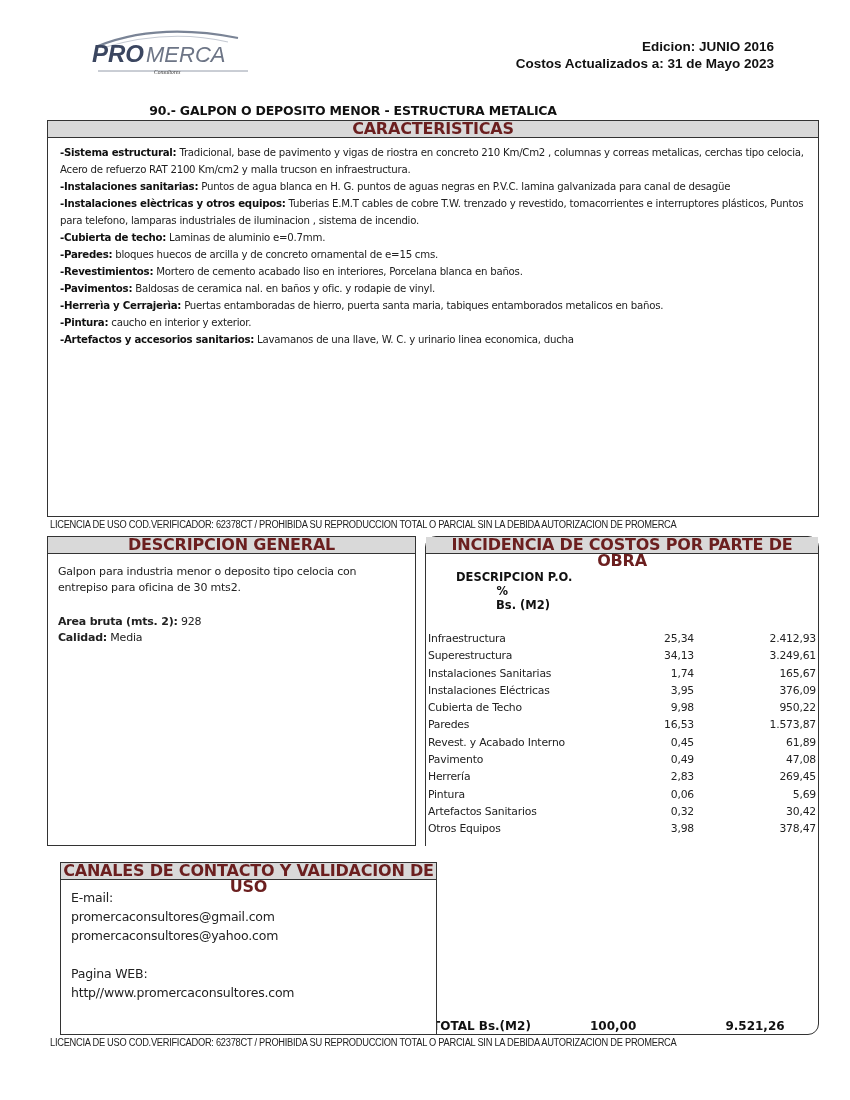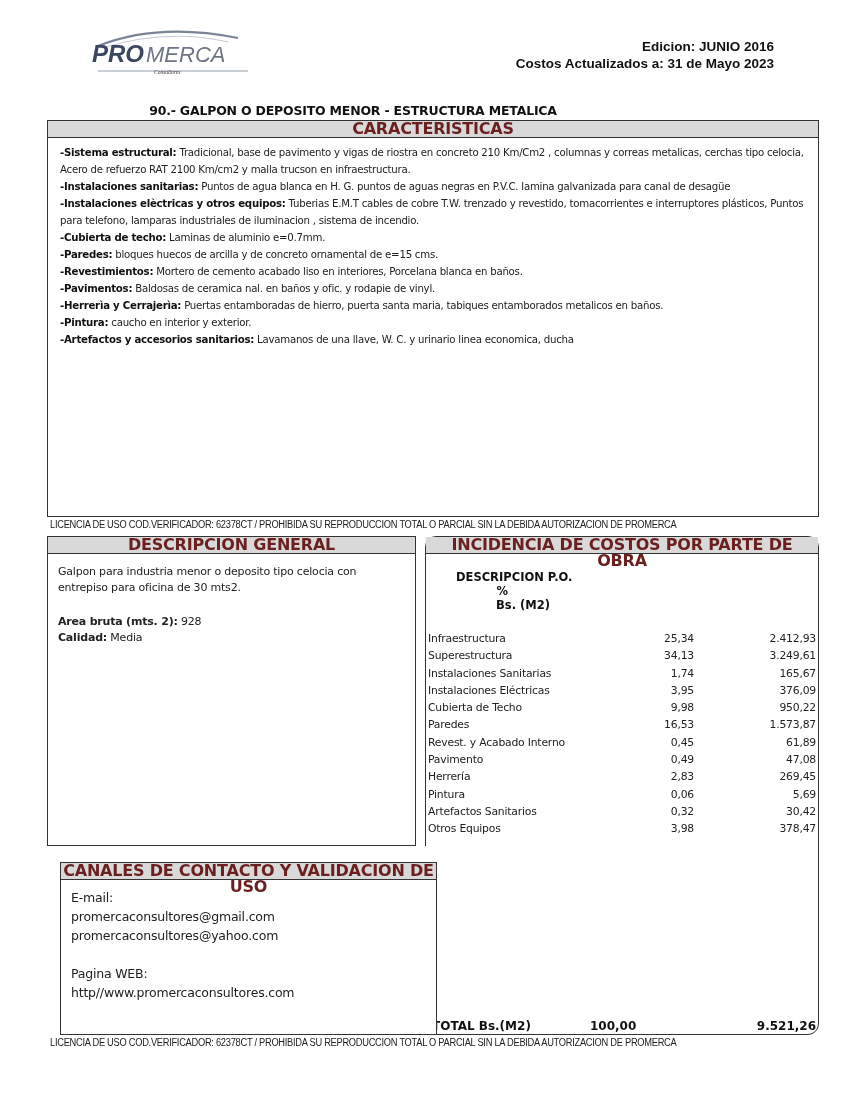--- a/index.html
+++ b/index.html
@@ -37,21 +37,21 @@
   .inc-head .c2 { width: 80px; text-align: right; }
   .inc-head .c3 { width: 122px; text-align: right; }
   .inc-rows { margin-top: 18px; }
   .row { display: flex; height: 17.3px; line-height: 17.3px; font-family: "DejaVu Sans", sans-serif; font-size: 10.8px; color: #222; padding: 0 2px; letter-spacing: -0.2px; }
   .row .c1 { flex: 1; }
   .row .c2 { width: 80px; text-align: right; }
   .row .c3 { width: 122px; text-align: right; }
   .inc-total { position: absolute; left: 0; right: 0; bottom: 1px; display: flex; font-family: "DejaVu Sans", sans-serif; font-weight: bold; font-size: 12px; color: #111; padding: 0 2px 0 6px; gap: 24px; }
   .inc-total .c1 { flex: 1; }
   .inc-total .c2 { width: 80px; text-align: left; }
-  .inc-total .c3 { width: 122px; text-align: right; }
+  .inc-total .c3 { width: 122px; text-align: center; }
 
   
   .gap-cover { position: absolute; left: 423px; top: 846px; width: 6px; height: 16px; background: #fff; }
 
   
   .canales { left: 47px; top: 862px; width: 377px; height: 173px; margin-left: 13px; }
   .canales-body { padding: 8px 10px; font-family: "DejaVu Sans", sans-serif; font-size: 12.5px; line-height: 19px; color: #222; letter-spacing: -0.2px; }
   .canales-body .gap { height: 19px; }
 </style>
 </head>

